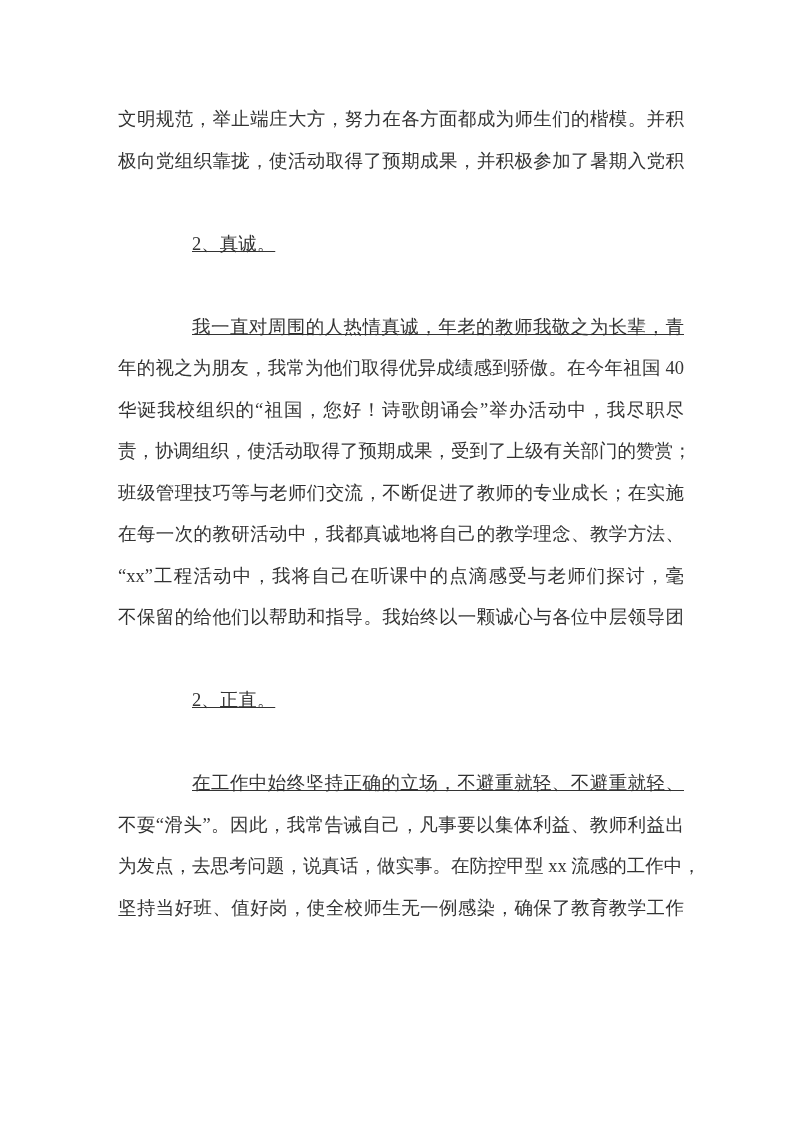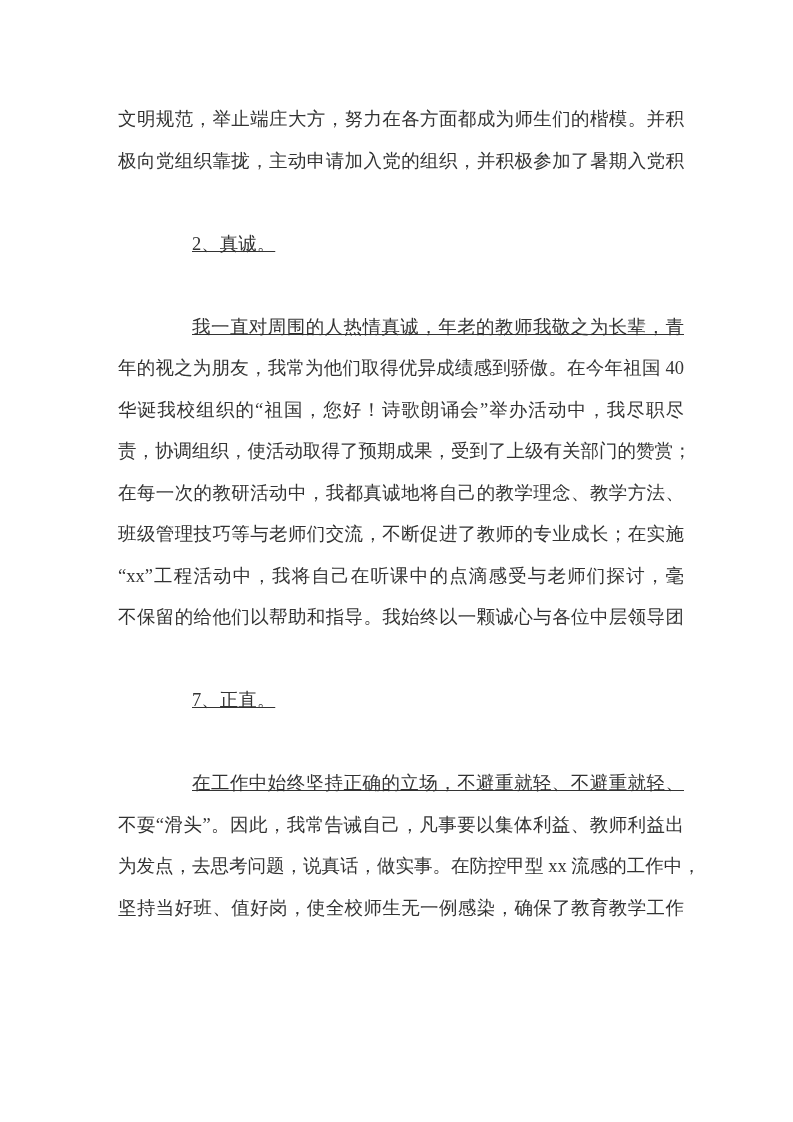--- a/index.html
+++ b/index.html
@@ -49,37 +49,37 @@
   
   .line.indent { padding-left: 74px; text-decoration: underline; }
 </style>
 </head>
 <body>
 
 <div class="page">
   <div class="text-column" id="doc" style="color: rgb(51, 51, 51);">
       <div class="block paragraph">
         <div class="line fill">文明规范，举止端庄大方，努力在各方面都成为师生们的楷模。并积</div>
-        <div class="line fill">极向党组织靠拢，主动申请加入党的组织，并积极参加了暑期入党积</div>
+        <div class="line fill">极向党组织靠拢，使活动取得了预期成果，并积极参加了暑期入党积</div>
       </div>
       <div class="block heading">
         <div class="line indent">2、真诚。</div>
       </div>
       <div class="block paragraph">
         <div class="line indent fill">我一直对周围的人热情真诚，年老的教师我敬之为长辈，青</div>
         <div class="line fill">年的视之为朋友，我常为他们取得优异成绩感到骄傲。在今年祖国 40</div>
         <div class="line fill">华诞我校组织的“祖国，您好！诗歌朗诵会”举办活动中，我尽职尽</div>
         <div class="line fill">责，协调组织，使活动取得了预期成果，受到了上级有关部门的赞赏；</div>
+        <div class="line fill">班级管理技巧等与老师们交流，不断促进了教师的专业成长；在实施</div>
         <div class="line fill">在每一次的教研活动中，我都真诚地将自己的教学理念、教学方法、</div>
-        <div class="line fill">班级管理技巧等与老师们交流，不断促进了教师的专业成长；在实施</div>
         <div class="line fill">“xx”工程活动中，我将自己在听课中的点滴感受与老师们探讨，毫</div>
         <div class="line fill">不保留的给他们以帮助和指导。我始终以一颗诚心与各位中层领导团</div>
       </div>
       <div class="block heading">
-        <div class="line indent">7、正直。</div>
+        <div class="line indent">2、正直。</div>
       </div>
       <div class="block paragraph">
         <div class="line indent fill">在工作中始终坚持正确的立场，不避重就轻、不避重就轻、</div>
         <div class="line fill">不耍“滑头”。因此，我常告诫自己，凡事要以集体利益、教师利益出</div>
         <div class="line fill">为发点，去思考问题，说真话，做实事。在防控甲型 xx 流感的工作中，</div>
         <div class="line fill">坚持当好班、值好岗，使全校师生无一例感染，确保了教育教学工作</div>
       </div>
     </div>
 </div>
 

